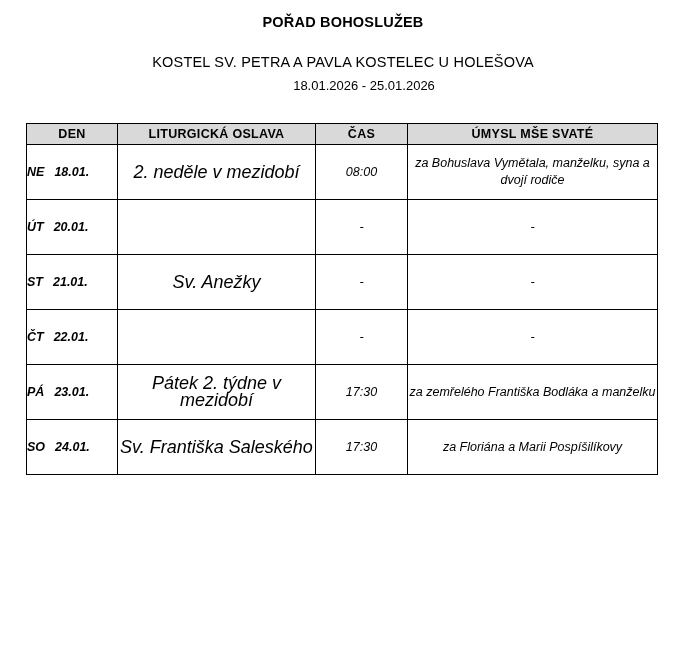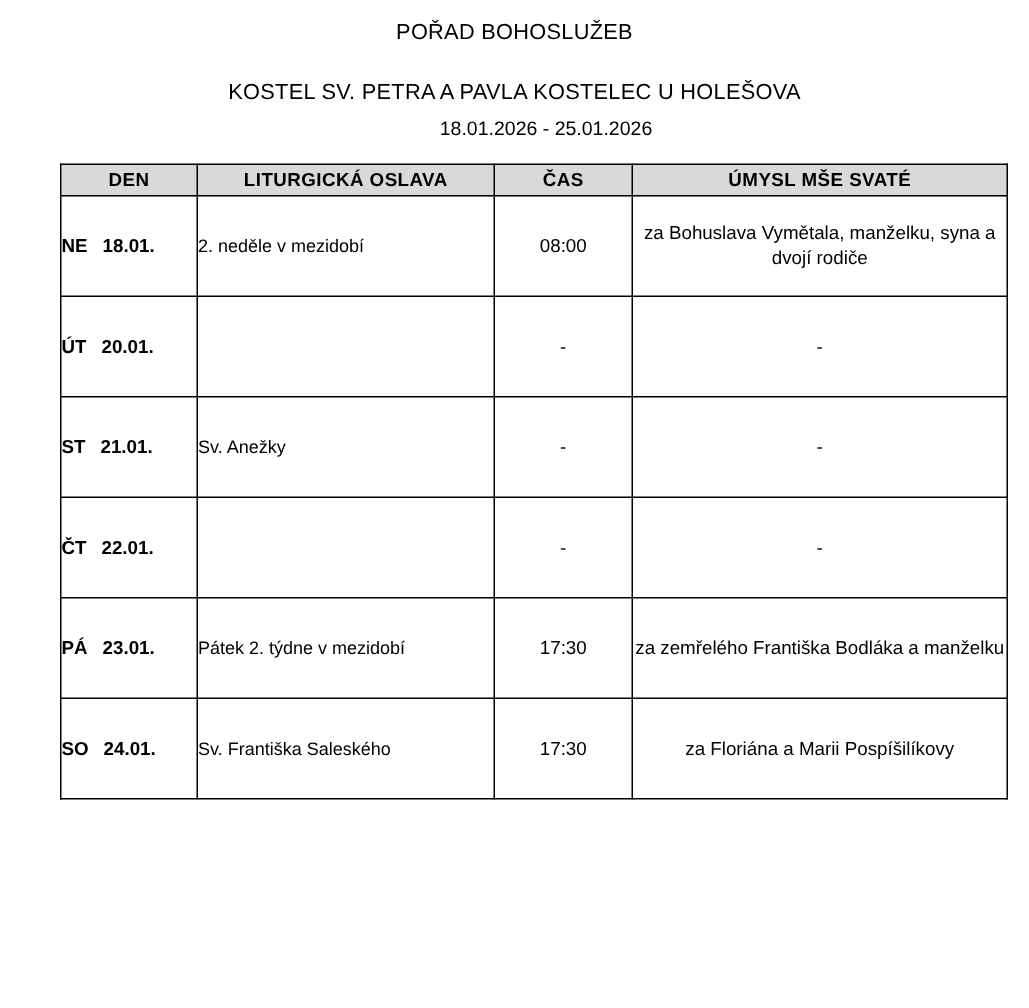--- a/index.html
+++ b/index.html
@@ -19,41 +19,41 @@
     height: 672px;
     position: relative;
     box-sizing: border-box;
   }
   .header {
     text-align: center;
     padding-top: 12px;
   }
   .title-line1 {
     font-size: 14.5px;
-    font-weight: normal;
+    font-weight: bold;
     letter-spacing: 0.2px;
     line-height: 20px;
   }
   .title-line2 {
     font-size: 14.5px;
     font-weight: normal;
     letter-spacing: 0.2px;
     line-height: 21px;
     margin-top: 20px;
   }
   .date-range {
     font-size: 13px;
     font-weight: normal;
     line-height: 20px;
     margin-top: 3px;
     margin-left: 42px;
   }
   .table-wrap {
-    margin-top: 13px;
-    padding-left: 40px;
+    margin-top: 27px;
+    padding-left: 26px;
     padding-right: 22px;
   }
   table.schedule {
     border-collapse: collapse;
     width: 631px;
     table-layout: fixed;
   }
   table.schedule th,
   table.schedule td {
     border: 1px solid #000000;
@@ -65,35 +65,36 @@
     font-weight: bold;
     height: 20px;
     text-align: center;
     letter-spacing: 0.3px;
   }
   col.c-day    { width: 91px; }
   col.c-liturg { width: 198px; }
   col.c-time   { width: 92px; }
   col.c-intent { width: 250px; }
 
-  tbody tr { height: 67px; }
+  tbody tr { height: 55px; font-style: italic; }
 
   td.day {
     font-size: 12.5px;
     font-weight: bold;
     text-align: left;
     vertical-align: middle;
     padding-left: 8px;
     white-space: nowrap;
   }
   td.day .dayname { display: inline-block; }
   td.day .daydate { display: inline-block; margin-left: 10px; }
 
   td.liturg {
-    font-size: 12px;
+    font-size: 18px;
+    text-align: center;
     vertical-align: middle;
     line-height: 17px;
     padding: 0 6px;
   }
   td.time {
     font-size: 12.5px;
     text-align: center;
     vertical-align: middle;
   }
   td.intent {

